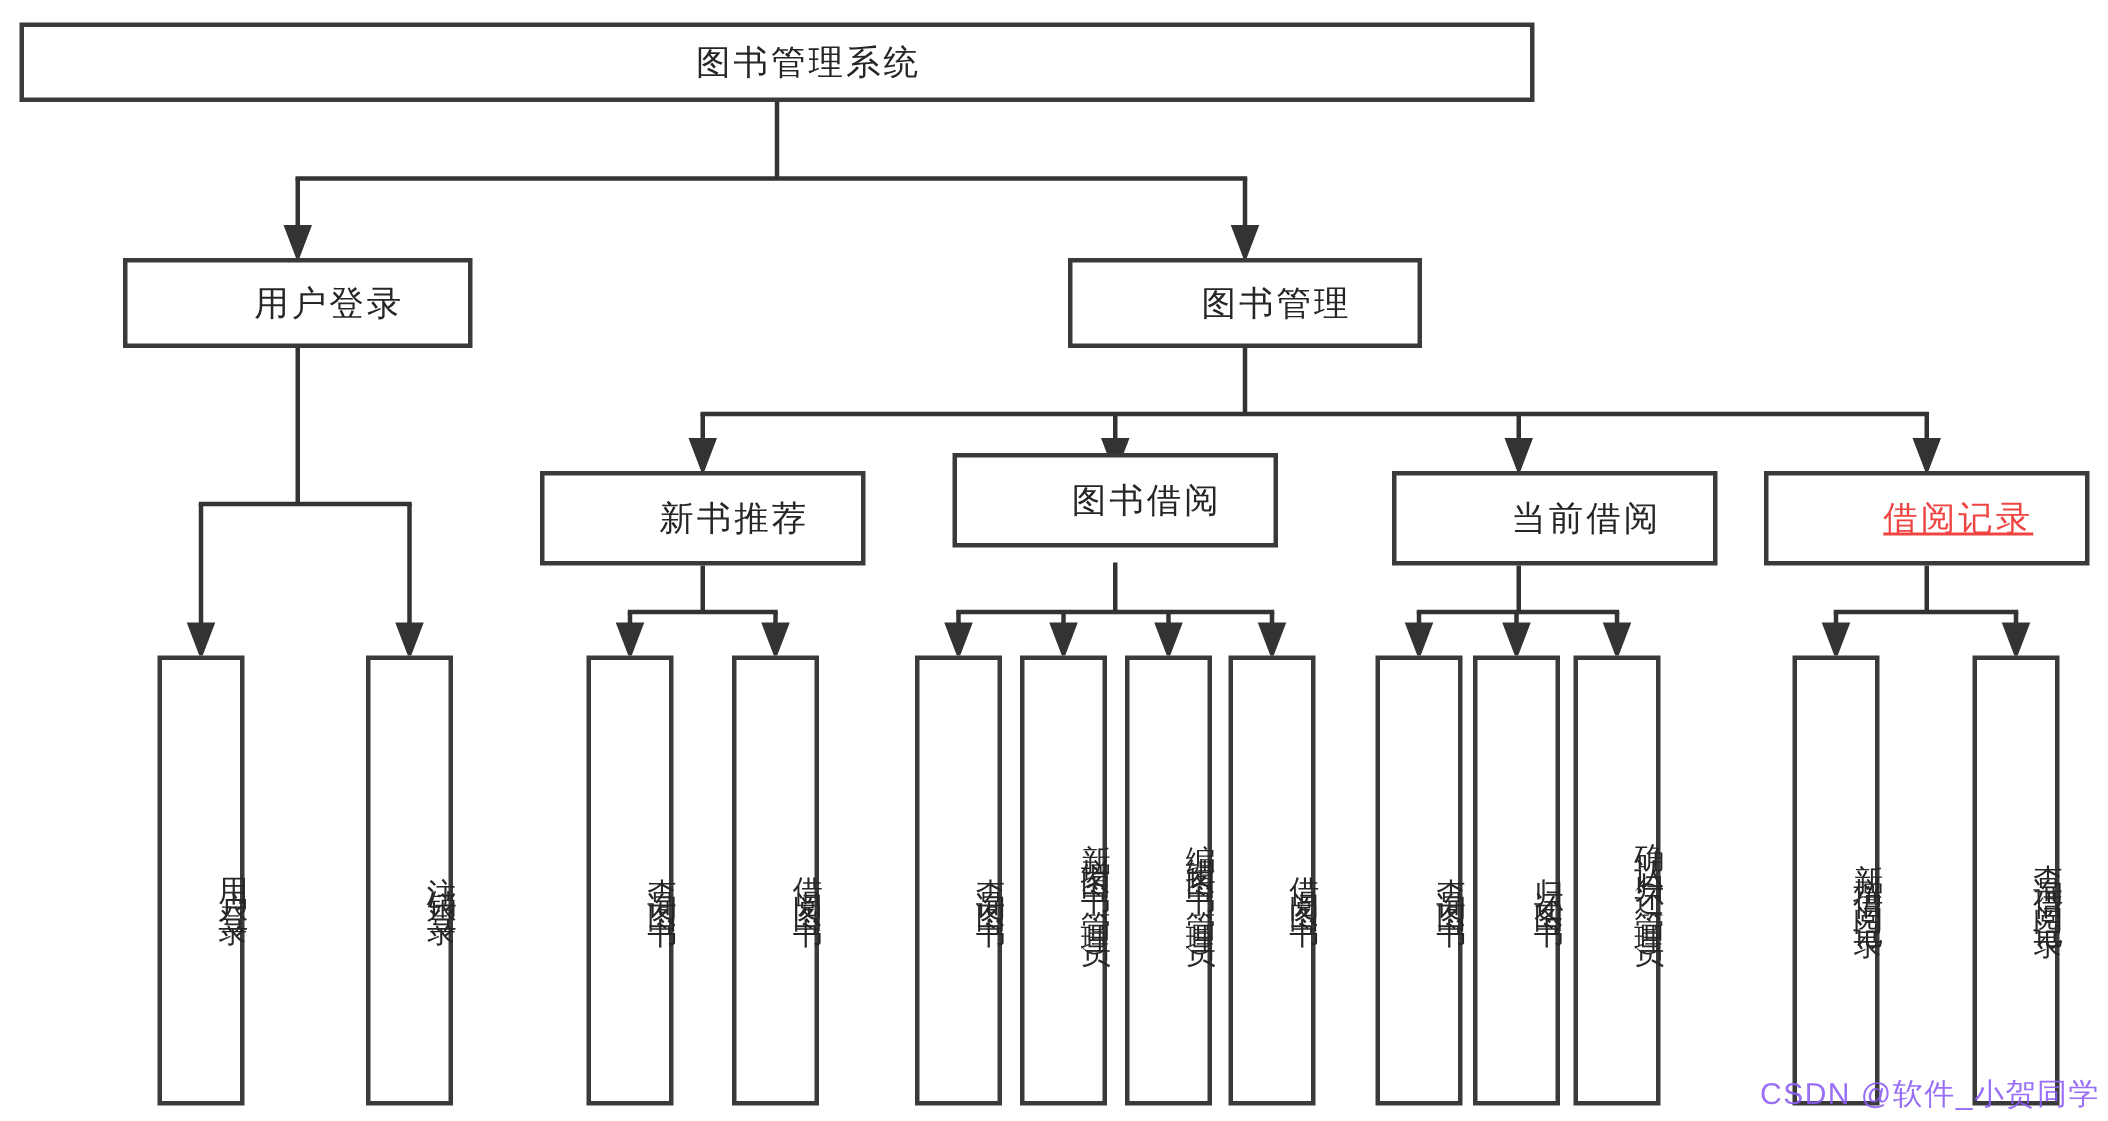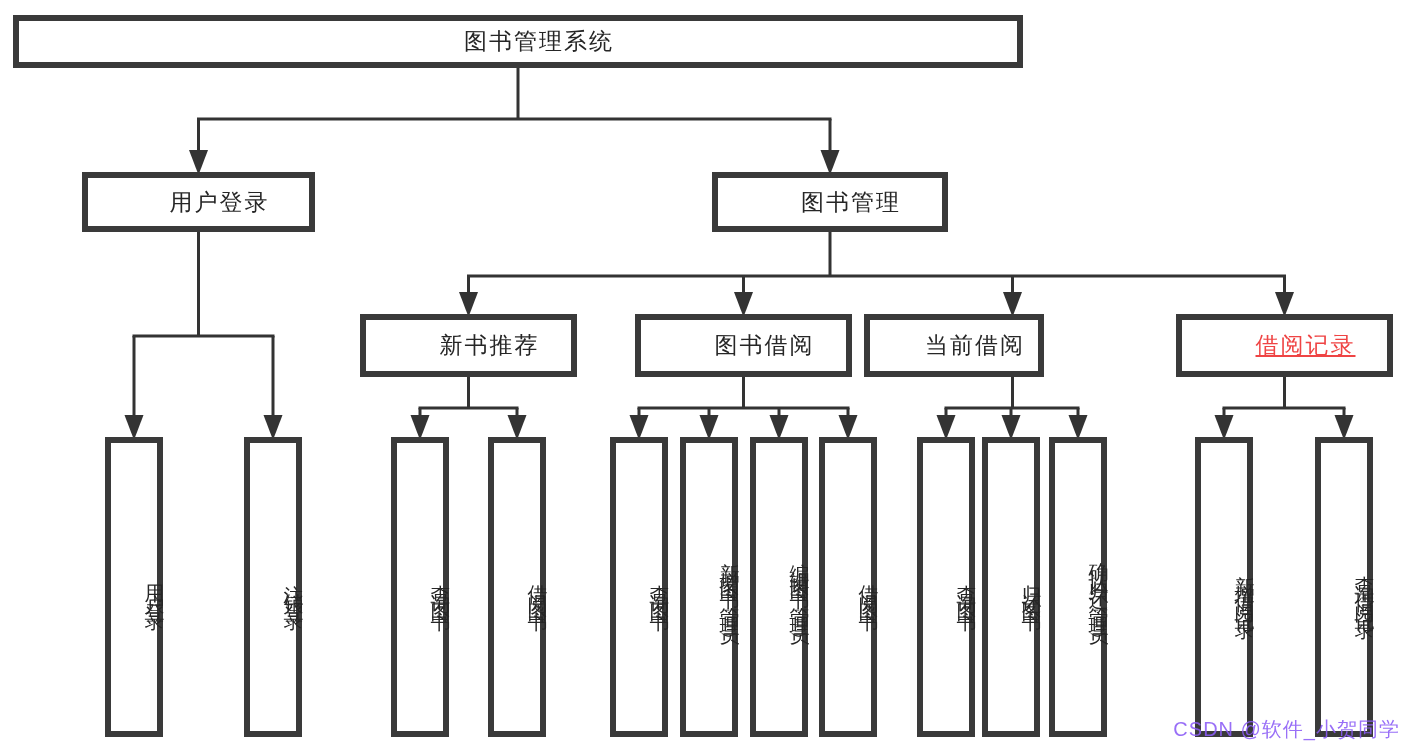--- a/index.html
+++ b/index.html
@@ -20,21 +20,21 @@
     left: 0;
     top: 0;
     width: 1405px;
     height: 747px;
     display: block;
   }
   .node {
     position: absolute;
     box-sizing: border-box;
     background: #ffffff;
-    border: 6px solid #f9a8d4;
+    border: 3px solid #f9a8d4;
     display: flex;
     align-items: center;
     justify-content: center;
     color: #262626;
     line-height: 1;
     padding-left: 42px;
   }
   .node.h {
     font-size: 23px;
     letter-spacing: 2px;
@@ -124,24 +124,24 @@
       </div>
       <div class="node h" style="left: 82px; top: 172px; width: 233px; height: 60px; border-color: rgb(58, 58, 58); color: rgb(38, 38, 38);">
         <span class="lbl">用户登录</span>
       </div>
       <div class="node h" style="left: 712px; top: 172px; width: 236px; height: 60px; border-color: rgb(58, 58, 58); color: rgb(38, 38, 38);">
         <span class="lbl">图书管理</span>
       </div>
       <div class="node h" style="left: 360px; top: 314px; width: 217px; height: 63px; border-color: rgb(58, 58, 58); color: rgb(38, 38, 38); text-align: center;">
         <span class="lbl">新书推荐</span>
       </div>
-      <div class="node h" style="left: 635px; top: 314px; width: 217px; height: 63px; border-color: rgb(58, 58, 58); color: rgb(38, 38, 38);">
+      <div class="node h" style="left: 635px; top: 302px; width: 217px; height: 63px; border-color: rgb(58, 58, 58); color: rgb(38, 38, 38);">
         <span class="lbl">图书借阅</span>
       </div>
-      <div class="node h" style="left: 864px; top: 314px; width: 180px; height: 63px; border-color: rgb(58, 58, 58); color: rgb(38, 38, 38);">
+      <div class="node h" style="left: 928px; top: 314px; width: 217px; height: 63px; border-color: rgb(58, 58, 58); color: rgb(38, 38, 38);">
         <span class="lbl">当前借阅</span>
       </div>
       <div class="node h" style="left: 1176px; top: 314px; width: 217px; height: 63px; border-color: rgb(58, 58, 58); color: #ef4444; text-decoration: underline;">
         <span class="lbl">借阅记录</span>
       </div>
       <div class="node v" style="left: 105px; top: 437px; width: 58px; height: 300px; border-color: rgb(58, 58, 58); color: rgb(38, 38, 38);">
         <span class="lbl">用户登录</span>
       </div>
       <div class="node v" style="left: 244px; top: 437px; width: 58px; height: 300px; border-color: rgb(58, 58, 58); color: rgb(38, 38, 38);">
         <span class="lbl">注销登录</span>

